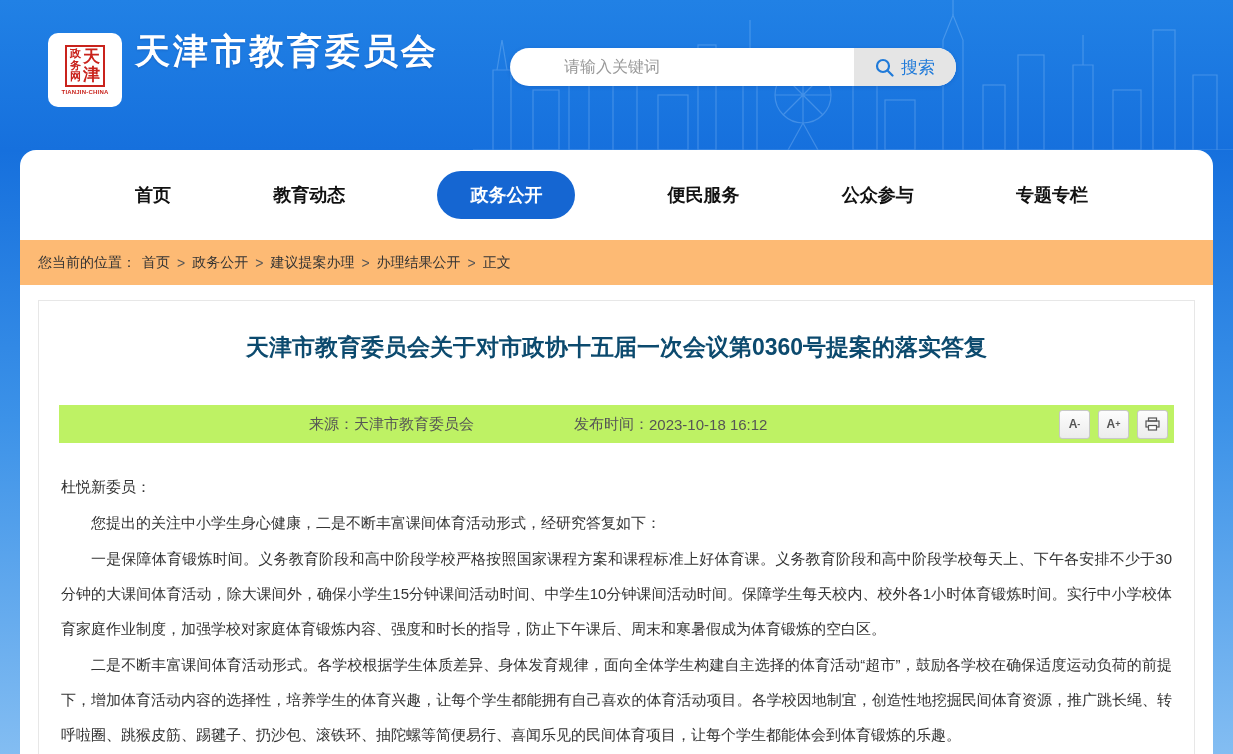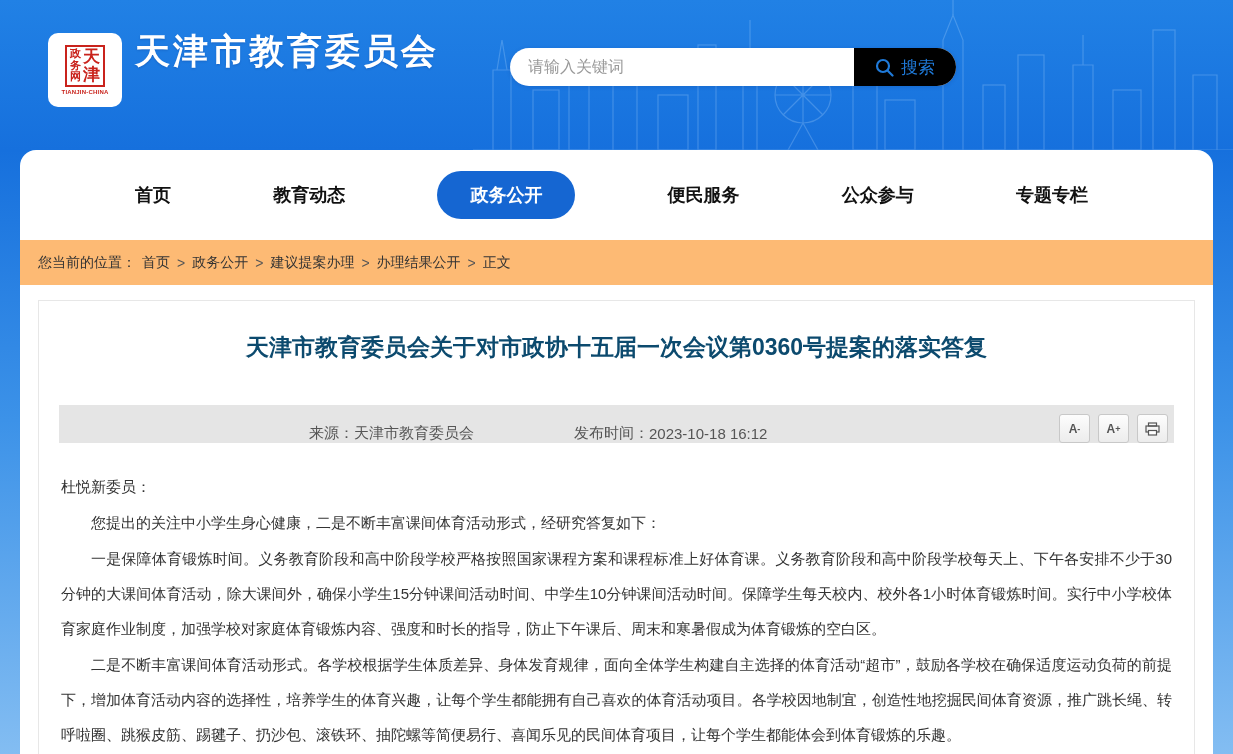--- a/index.html
+++ b/index.html
@@ -15,43 +15,43 @@
     padding:1px 3px;font-weight:bold;line-height:1.05;}
   .seal .col-big{font-size:17px;display:flex;flex-direction:column;}
   .seal .col-small{font-size:11px;display:flex;flex-direction:column;margin-right:2px;}
   .logo-caption{color:#c9231c;font-size:6px;font-weight:bold;margin-top:2px;letter-spacing:.2px;}
   .titles{position:absolute;left:135px;top:28px;color:#fff;}
   .site-title{font-size:35px;font-weight:bold;letter-spacing:3px;text-shadow:0 1px 2px rgba(0,40,120,.25);}
   .site-subtitle{font-size:15px;font-weight:bold;margin-top:6px;letter-spacing:.4px;}
   .search{position:absolute;left:510px;top:48px;width:446px;height:38px;background:#fff;
     border-radius:19px;display:flex;align-items:center;overflow:hidden;box-shadow:0 1px 4px rgba(0,40,120,.18);}
   .search input{flex:1;border:none;outline:none;height:100%;padding:0 18px;font-size:16px;
-    color:#14532d;background:transparent;font-family:"Liberation Sans","DejaVu Sans",sans-serif;}
+    color:#14532d;background:transparent;font-family:"Liberation Sans","DejaVu Sans",sans-serif;margin-left:36px;}
   .search input::placeholder{color:#999;}
-  .search-btn{width:102px;height:100%;background:#000000;display:flex;align-items:center;
+  .search-btn{width:102px;height:100%;background:#e5e5e5;display:flex;align-items:center;
     justify-content:center;gap:7px;cursor:pointer;color:#1f7ad9;font-size:17px;}
 
   
   .main-wrap{margin:0 20px;background:#fff;border-radius:16px 16px 0 0;min-height:604px;}
   .nav{height:90px;display:flex;align-items:center;justify-content:space-between;
     padding:0 115px 0 105px;}
   .nav-item{font-size:18px;font-weight:bold;color:#111;cursor:pointer;padding:12px 10px;}
   .nav-item.active{background:#1566d2;color:#fff;padding:12px 33px;border-radius:24px;}
 
   .breadcrumb{height:45px;background:#fdba74;display:flex;align-items:center;
     padding:0 18px;font-size:14px;color:#333;}
   .breadcrumb .bc-label{margin-right:6px;}
   .breadcrumb a{color:#333;text-decoration:none;cursor:pointer;}
   .breadcrumb .sep{margin:0 7px;color:#555;}
 
   .content{padding:15px 18px 0 18px;}
   .article-box{border:1px solid #e7e7e7;background:#fff;padding:0 20px 30px 20px;}
   .article-title{margin:30px 40px 0 40px;text-align:center;font-size:23px;font-weight:bold;
     color:#0c4a6e;line-height:1.4;}
-  .meta{margin-top:42px;height:38px;background:#e5e5e5;display:flex;align-items:flex-end;
+  .meta{margin-top:42px;height:38px;background:#bef264;display:flex;align-items:center;
     font-size:15px;color:#555;}
   .meta .sp1{width:250px;}
   .meta .sp2{width:100px;}
   .meta-group{display:flex;align-items:center;}
   .meta-buttons{margin-left:auto;margin-right:6px;display:flex;gap:8px;}
   .mini-btn{width:29px;height:27px;background:linear-gradient(#fdfdfd,#ececec);border:1px solid #c8c8c8;
     border-radius:3px;color:#555;font-size:12px;display:flex;align-items:center;justify-content:center;
     cursor:pointer;font-weight:bold;}
   .mini-btn sup{font-size:9px;}
 

